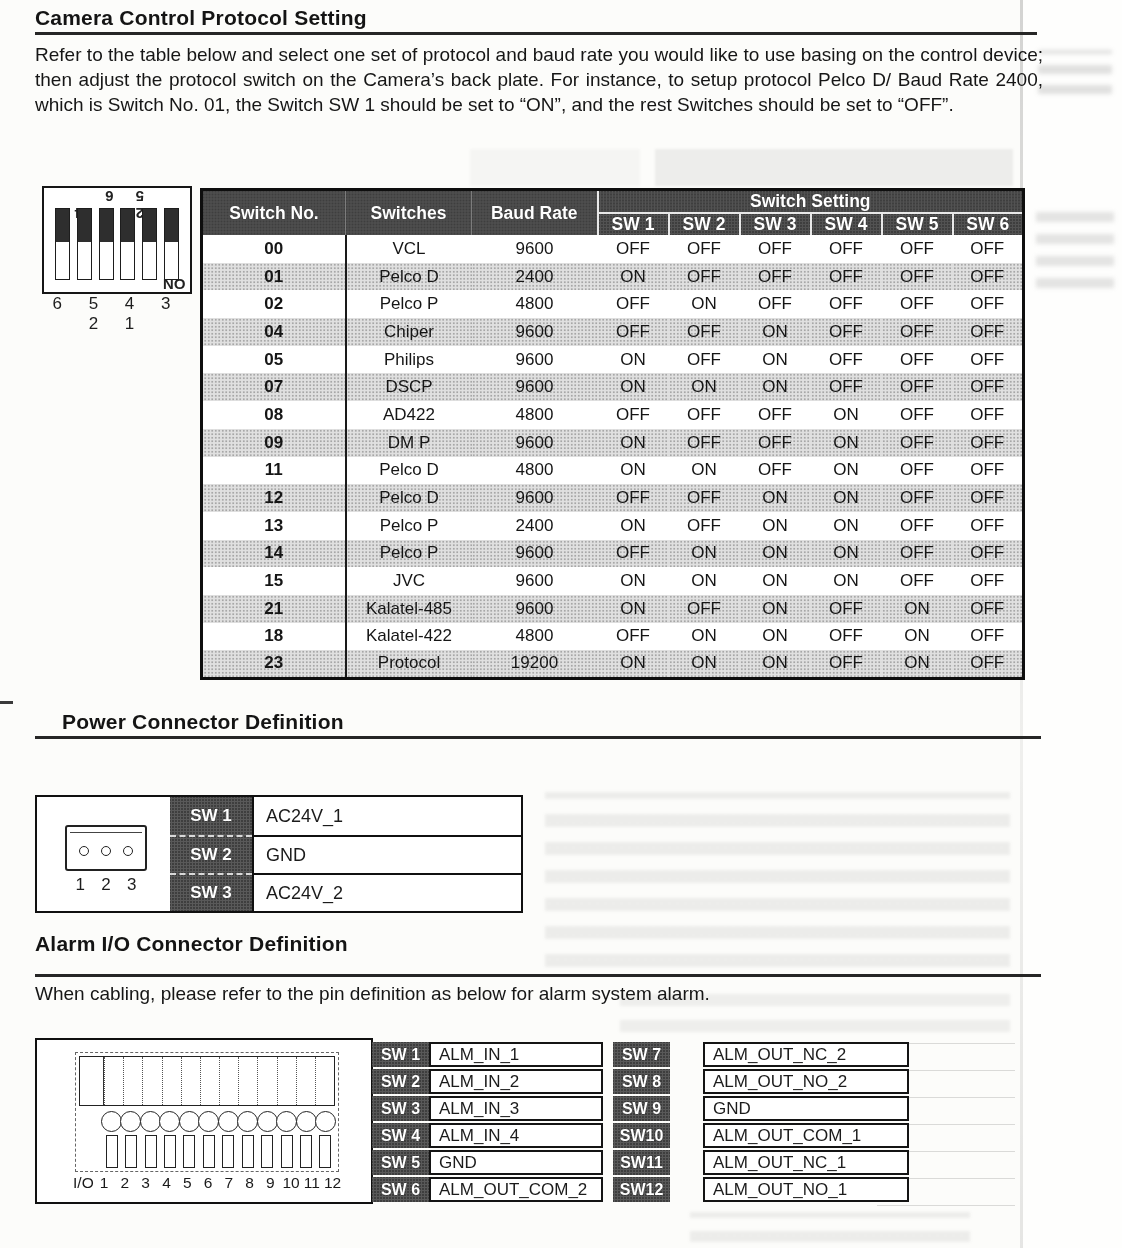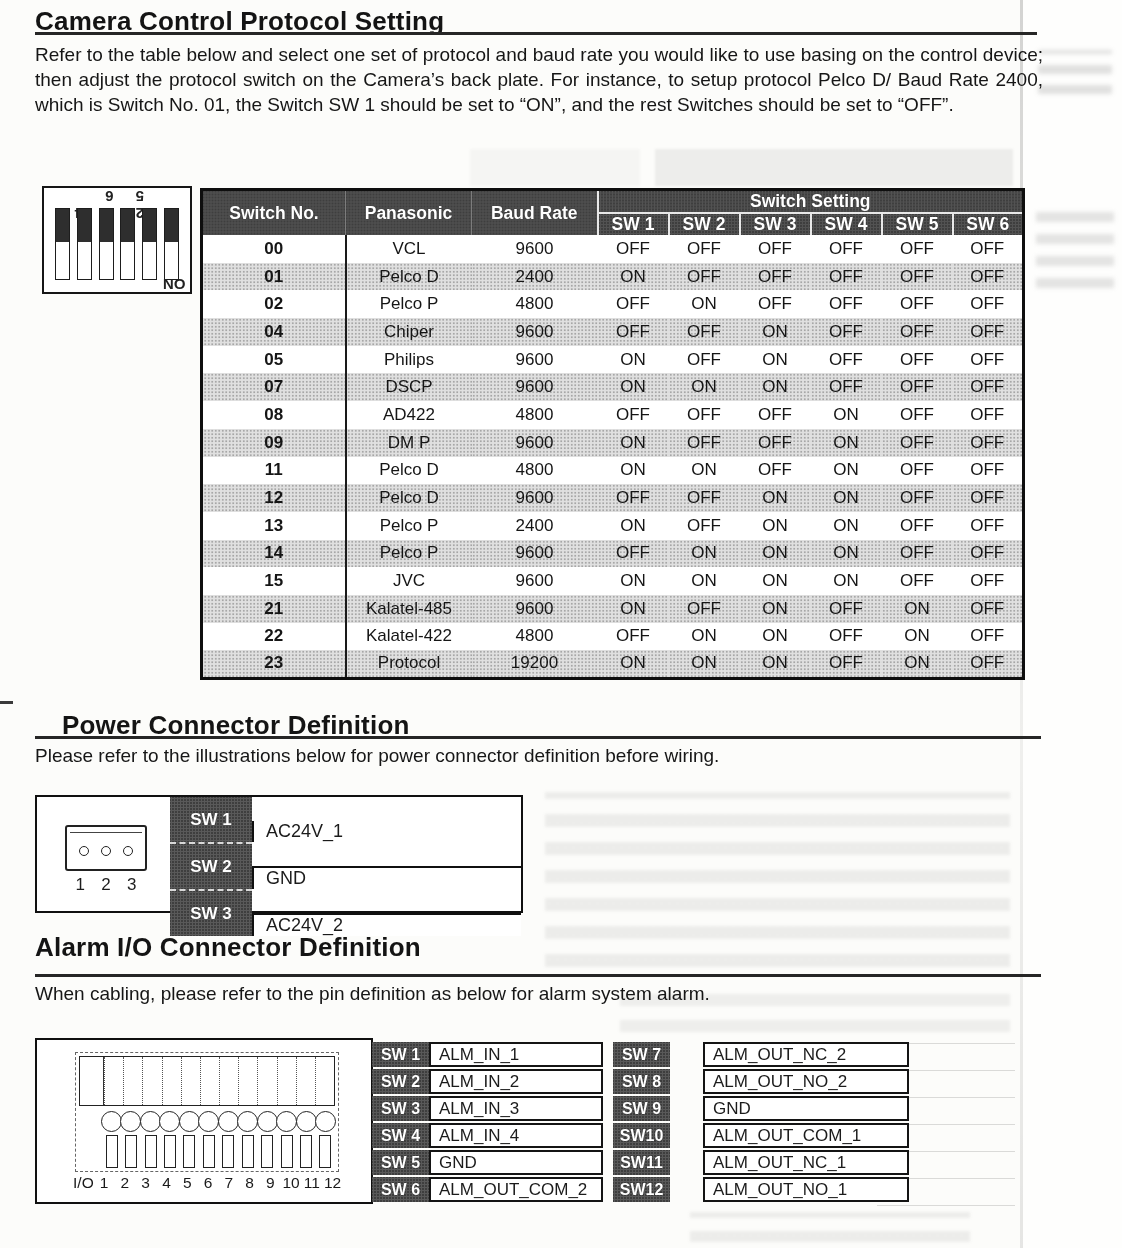--- a/index.html
+++ b/index.html
@@ -15,21 +15,21 @@
   .ghost-a{left:1038px;top:50px;width:74px;height:44px;background:repeating-linear-gradient(0deg,rgba(120,120,120,0.22) 0 9px,transparent 9px 20px);filter:blur(2px);}
   .ghost-b{left:1036px;top:206px;width:78px;height:82px;background:repeating-linear-gradient(0deg,rgba(120,120,120,0.20) 0 10px,transparent 10px 22px);filter:blur(2px);}
   .ghost-band{left:655px;top:149px;width:358px;height:37px;background:rgba(140,140,140,0.13);filter:blur(1px);}
   .ghost-band2{left:470px;top:149px;width:170px;height:37px;background:rgba(160,160,160,0.08);filter:blur(1px);}
   .ghost-rows{left:545px;top:792px;width:465px;height:175px;background:repeating-linear-gradient(0deg,rgba(100,100,100,0.10) 0 13px,transparent 13px 28px);filter:blur(1.4px);}
   .ghost-rows2{left:620px;top:986px;width:390px;height:46px;background:repeating-linear-gradient(0deg,rgba(100,100,100,0.09) 0 12px,transparent 12px 26px);filter:blur(1.4px);}
   .ghost-rows3{left:690px;top:1212px;width:280px;height:30px;background:repeating-linear-gradient(0deg,rgba(100,100,100,0.10) 0 11px,transparent 11px 24px);filter:blur(1.4px);}
   .left-dash{left:0;top:701px;width:13px;height:3px;background:#3a3a3a;}
   .ghost-ext{left:877px;top:1042px;width:138px;height:164px;background:repeating-linear-gradient(0deg,rgba(0,0,0,0.30) 0 1.5px,transparent 1.5px 27px);opacity:.45;}
   
-  .heading{position:absolute;left:35px;font-size:26px;font-weight:bold;color:#141414;letter-spacing:.2px;white-space:nowrap;}
+  .heading{position:absolute;left:35px;font-size:21px;font-weight:bold;color:#141414;letter-spacing:.2px;white-space:nowrap;}
   .h1{top:6px;}.h2{top:710px;margin-left:27px;}.h3{top:932px;}
   .rule{position:absolute;left:35px;height:3px;background:#262626;}
   .rule1{top:32px;width:1002px;}
   .rule2{top:736px;width:1006px;}
   .rule3{top:974px;width:1006px;}
   .body-text{position:absolute;left:35px;font-size:19px;color:#161616;}
   .para1{top:42px;width:1008px;line-height:25px;text-align:justify;}
   .para2{top:745px;width:960px;}
   .para3{top:983px;width:960px;}
   
@@ -70,21 +70,21 @@
   .power-box{position:absolute;left:35px;top:795px;width:488px;height:118px;border:2px solid #101010;background:#fff;box-sizing:border-box;}
   .pconn{position:absolute;left:28px;top:28px;width:82px;height:46px;border:2px solid #222;border-radius:3px;background:#fff;box-sizing:border-box;}
   .pconn::after{content:"";position:absolute;left:3px;right:3px;top:1px;height:4px;border-bottom:1.5px solid #444;}
   .power-pin-circles{position:absolute;left:0;right:0;top:6px;bottom:0;display:flex;justify-content:space-evenly;align-items:center;}
   .p-pin{width:8px;height:8px;border:1.5px solid #222;border-radius:50%;background:#fff;}
   .power-pin-labels{position:absolute;left:22px;top:78px;width:94px;display:flex;justify-content:space-evenly;font-size:17px;color:#1d1d1d;}
   .power-rows{position:absolute;left:133px;top:0;right:0;bottom:0;display:flex;flex-direction:column;}
   .p-row{flex:1;display:flex;}
   .p-label{flex:0 0 82px;display:flex;align-items:center;justify-content:center;font-size:17px;}
   .p-row-n .p-label{border-top:2px dashed #d9d9d9;}
-  .p-value{flex:1;border-left:2px solid #101010;display:flex;align-items:center;padding-left:12px;font-size:18px;background:#fff;margin-top:24px;}
+  .p-value{flex:1;border-left:2px solid #101010;display:flex;align-items:center;padding-left:12px;font-size:18px;background:#fff;}
   .p-row-n .p-value{border-top:2px solid #101010;}
   
   .alarm-box{position:absolute;left:35px;top:1038px;width:338px;height:166px;border:2px solid #101010;background:#fff;box-sizing:border-box;}
   .aconn{position:absolute;left:38px;top:12px;width:264px;height:120px;border:1.5px dashed #666;box-sizing:border-box;}
   .aconn-top{position:absolute;left:3px;top:3px;right:3px;height:50px;border:1.5px solid #222;display:flex;box-sizing:border-box;}
   .a-top-cell{flex:1;border-left:1px dotted #555;}
   .a-lead{flex:0 0 23px;border-left:none;border-right:1px solid #333;}
   .aconn-mid{position:absolute;left:26px;top:53px;right:3px;height:30px;display:flex;justify-content:space-between;align-items:center;}
   .a-circle{width:21px;height:21px;border:1.5px solid #222;border-radius:50%;background:#fff;margin:0 -1.5px;box-sizing:border-box;flex:0 0 auto;}
   .aconn-bot{position:absolute;left:26px;top:82px;right:3px;height:36px;display:flex;}
@@ -140,37 +140,38 @@
         </div>
         <div class="dip-sw">
           <div class="dip-sw-top"></div>
         </div>
         <div class="dip-sw">
           <div class="dip-sw-top"></div>
         </div>
       </div>
     <div class="dip-on">ON</div>
   </div>
+  <div class="dip-bottom-numbers">6 5 4 3 2 1</div>
 
   <table class="ptable">
     <colgroup>
       <col style="width:144px">
         <col style="width:126px">
         <col style="width:126px">
       <col style="width:71px">
         <col style="width:71px">
         <col style="width:71px">
       <col style="width:71px">
         <col style="width:71px">
         <col style="width:71px">
     </colgroup>
     <thead>
       <tr class="h-row1">
         <th rowspan="2" class="th-no">Switch No.</th>
-        <th rowspan="2" class="th-proto">Panasonic</th>
+        <th rowspan="2" class="th-proto">Switches</th>
         <th rowspan="2" class="th-baud">Baud Rate</th>
         <th colspan="6" class="th-group">Switch Setting</th>
       </tr>
       <tr class="h-row2">
           <th class="th-sw">SW 1</th>
           <th class="th-sw">SW 2</th>
           <th class="th-sw">SW 3</th>
           <th class="th-sw">SW 4</th>
           <th class="th-sw">SW 5</th>
           <th class="th-sw">SW 6</th>
@@ -325,21 +326,21 @@
           <td class="c-proto">Kalatel-485</td>
           <td class="c-baud">9600</td>
           <td class="c-sw">ON</td>
           <td class="c-sw">OFF</td>
           <td class="c-sw">ON</td>
           <td class="c-sw">OFF</td>
           <td class="c-sw">ON</td>
           <td class="c-sw">OFF</td>
         </tr>
         <tr>
-          <td class="c-no">22</td>
+          <td class="c-no">18</td>
           <td class="c-proto">Kalatel-422</td>
           <td class="c-baud">4800</td>
           <td class="c-sw">OFF</td>
           <td class="c-sw">ON</td>
           <td class="c-sw">ON</td>
           <td class="c-sw">OFF</td>
           <td class="c-sw">ON</td>
           <td class="c-sw">OFF</td>
         </tr>
         <tr class="shade">
@@ -351,21 +352,20 @@
           <td class="c-sw">ON</td>
           <td class="c-sw">OFF</td>
           <td class="c-sw">ON</td>
           <td class="c-sw">OFF</td>
         </tr>
       </tbody>
   </table>
 
   <div class="heading h2">Power Connector Definition</div>
   <div class="rule rule2"></div>
-  <div class="body-text para2">Please refer to the illustrations below for power connector definition before wiring.</div>
 
   <div class="power-box">
     <div class="pconn">
       <div class="power-pin-circles">
           <span class="p-pin"></span>
           <span class="p-pin"></span>
           <span class="p-pin"></span>
         </div>
     </div>
     <div class="power-pin-labels">

